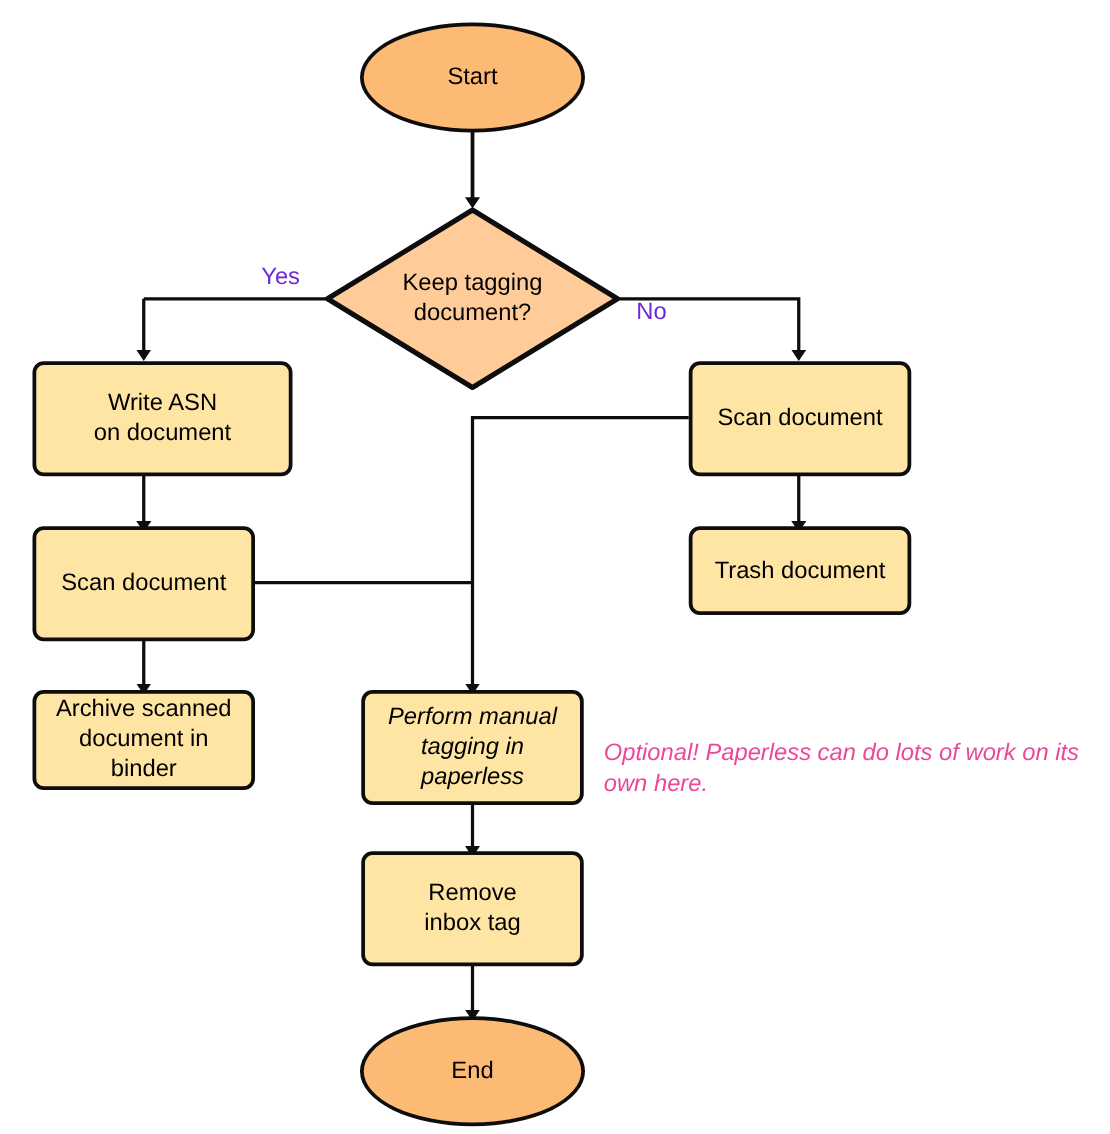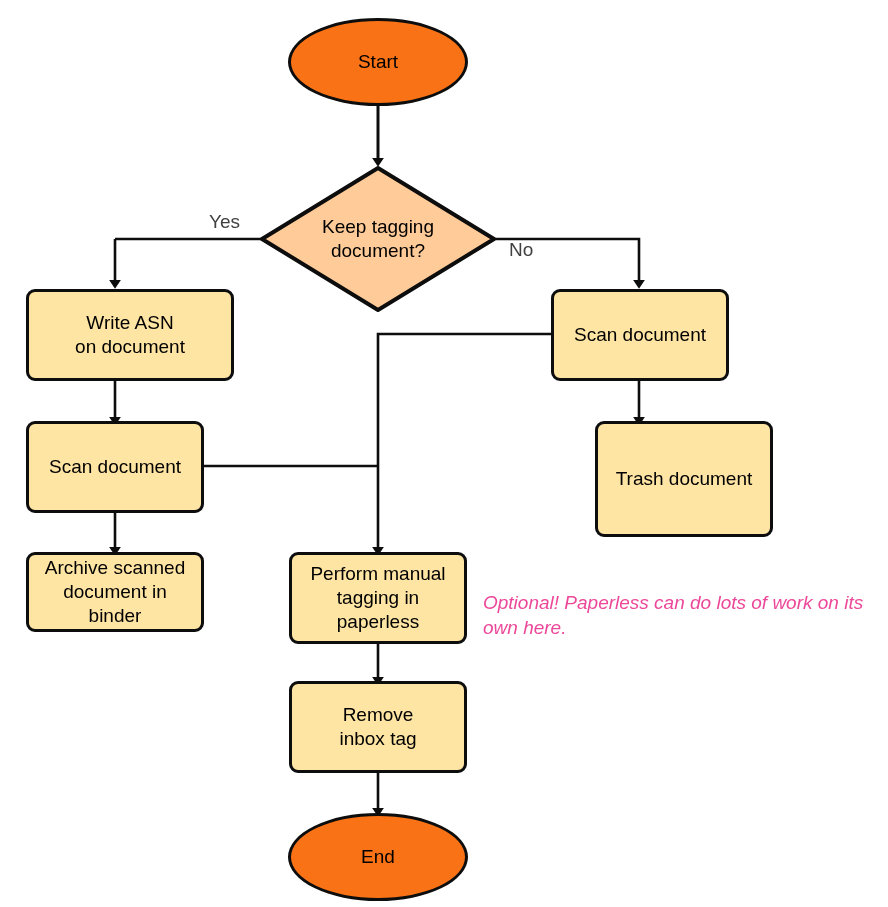--- a/index.html
+++ b/index.html
@@ -39,27 +39,27 @@
     line-height: 1.26;
     white-space: pre-line;
     z-index: 3;
   }
   .node-process {
     background: #ffe5a4;
     border: 3px solid #0d0d0d;
     border-radius: 9px;
   }
   .node-terminal {
-    background: #f97316;
+    background: #fdba74;
     border: 3.5px solid #0d0d0d;
     border-radius: 50%;
   }
   .edge-label {
     position: absolute;
-    color: #404040;
+    color: #6d28d9;
     font-size: 19px;
     line-height: 1.2;
     white-space: nowrap;
     z-index: 4;
   }
   .note {
     position: absolute;
     color: #ec4899;
     font-size: 19px;
     line-height: 1.33;
@@ -163,25 +163,25 @@
   <div class="node node-process" style="left:26px; top:552px; width:178px; height:80px;">
     <span>Archive scanned
 document in
 binder</span>
   </div>
 
   <div class="node node-process" style="left:551px; top:289px; width:178px; height:92px;">
     <span>Scan document</span>
   </div>
 
-  <div class="node node-process" style="left:551px; top:421px; width:178px; height:116px;margin-left:44px;">
+  <div class="node node-process" style="left:551px; top:421px; width:178px; height:71px;">
     <span>Trash document</span>
   </div>
 
-  <div class="node node-process" style="left:289px; top:552px; width:178px; height:92px;">
+  <div class="node node-process" style="left:289px; top:552px; width:178px; height:92px;font-style:italic;">
     <span>Perform manual
 tagging in
 paperless</span>
   </div>
 
   <div class="node node-terminal" style="left:288px; top:813px; width:180px; height:88px;">
     <span>End</span>
   </div>
 
   <div class="node node-process" style="left:289px; top:681px; width:178px; height:92px;">

